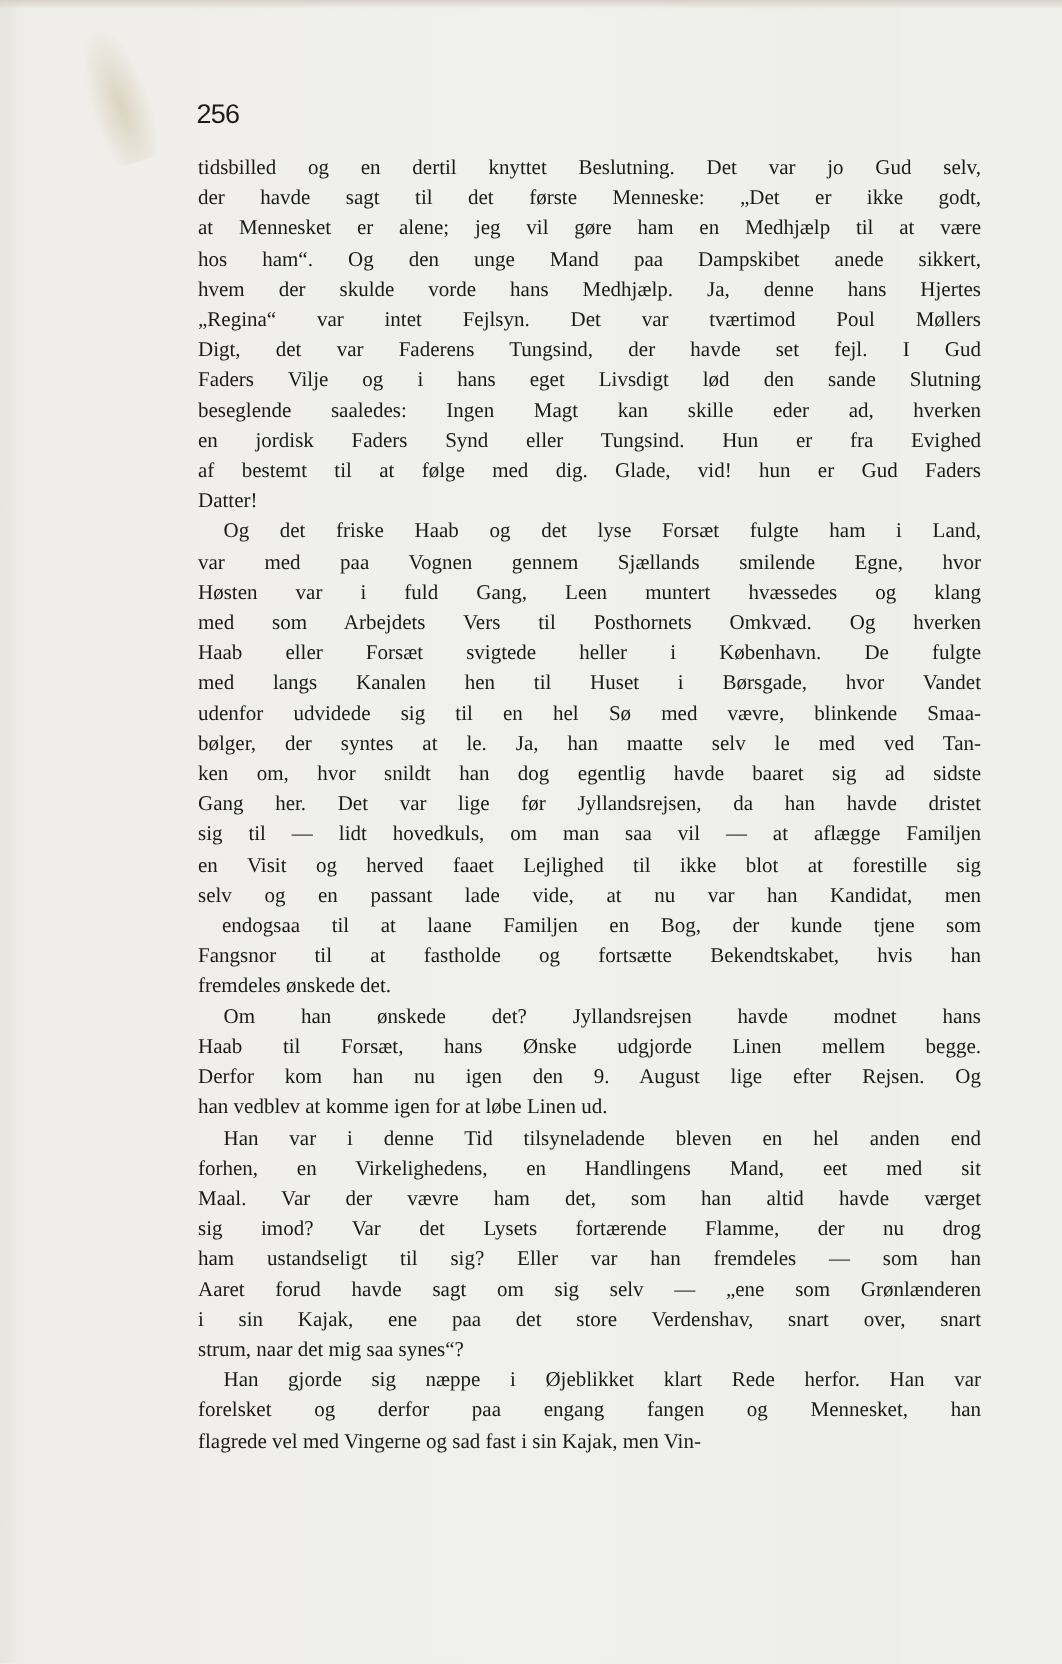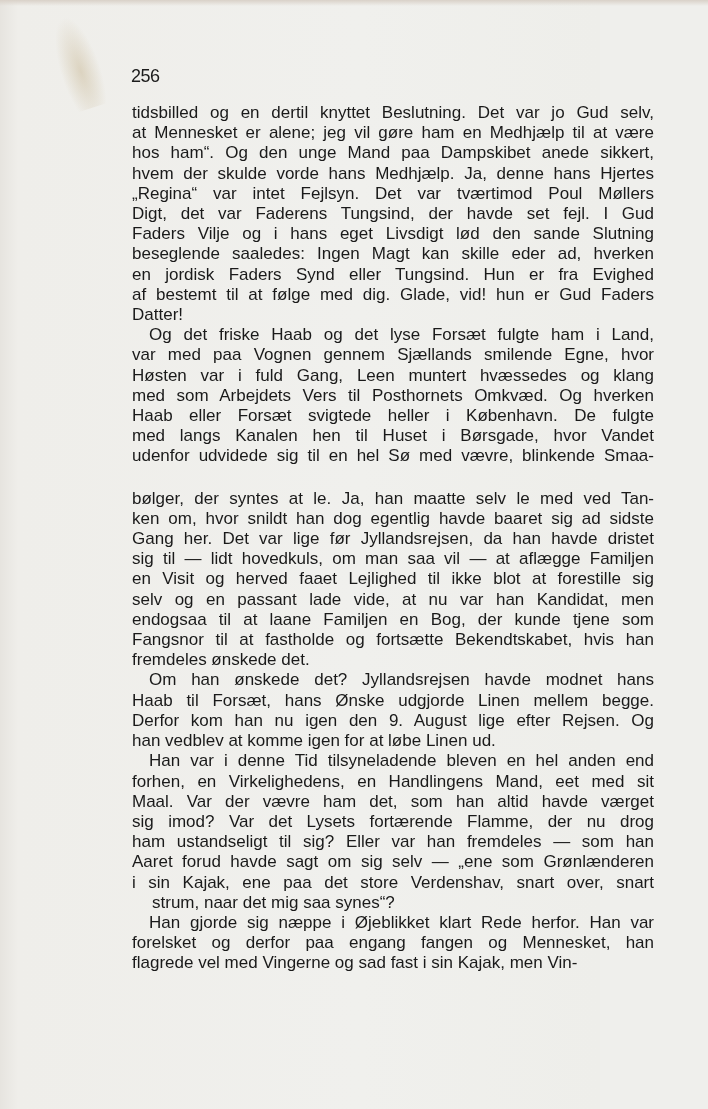--- a/index.html
+++ b/index.html
@@ -22,22 +22,22 @@
     transform: rotate(-18deg);
   }
   .page-number {
     position: absolute; left: 131px; top: 66px;
     font-family: "Liberation Sans", sans-serif;
     font-size: 18px; color: #1c1c1c;
     letter-spacing: -0.5px;
   }
   .text-block {
     position: absolute; left: 132px; top: 103px; width: 522px;
-    font-family: Liberation Sans, sans-serif;
-    font-size: 17px; line-height: 20.2px;
+    font-family: Liberation Serif, serif;
+    font-size: 14px; line-height: 20.2px;
     color: #1a1a1a;
     text-align: justify;
   }
   .text-block p { margin: 0; }
   .line {
     display: block; white-space: nowrap;
     text-align-last: justify; text-align: justify;
   }
   .line.last { text-align-last: left; }
   .line.indent { padding-left: 17px; }
@@ -47,64 +47,65 @@
 
 <div class="page">
   <div class="topedge"></div>
   <div class="stain"></div>
 
   <div class="page-number">256</div>
 
   <div class="text-block" id="text-block">
       <p>
         <span class="line" style="display: block;">tidsbilled og en dertil knyttet Beslutning. Det var jo Gud selv,</span>
+        <span class="line" style="display: block;">der havde sagt til det første Menneske: „Det er ikke godt,</span>
         <span class="line" style="display: block;">at Mennesket er alene; jeg vil gøre ham en Medhjælp til at være</span>
         <span class="line" style="display: block;">hos ham“. Og den unge Mand paa Dampskibet anede sikkert,</span>
         <span class="line" style="display: block;">hvem der skulde vorde hans Medhjælp. Ja, denne hans Hjertes</span>
         <span class="line" style="display: block;">„Regina“ var intet Fejlsyn. Det var tværtimod Poul Møllers</span>
         <span class="line" style="display: block;">Digt, det var Faderens Tungsind, der havde set fejl. I Gud</span>
         <span class="line" style="display: block;">Faders Vilje og i hans eget Livsdigt lød den sande Slutning</span>
         <span class="line" style="display: block;">beseglende saaledes: Ingen Magt kan skille eder ad, hverken</span>
         <span class="line" style="display: block;">en jordisk Faders Synd eller Tungsind. Hun er fra Evighed</span>
         <span class="line" style="display: block;">af bestemt til at følge med dig. Glade, vid! hun er Gud Faders</span>
         <span class="line last" style="display: block;">Datter!</span>
       </p>
       <p>
         <span class="line indent" style="display: block;">Og det friske Haab og det lyse Forsæt fulgte ham i Land,</span>
         <span class="line" style="display: block;">var med paa Vognen gennem Sjællands smilende Egne, hvor</span>
         <span class="line" style="display: block;">Høsten var i fuld Gang, Leen muntert hvæssedes og klang</span>
         <span class="line" style="display: block;">med som Arbejdets Vers til Posthornets Omkvæd. Og hverken</span>
         <span class="line" style="display: block;">Haab eller Forsæt svigtede heller i København. De fulgte</span>
         <span class="line" style="display: block;">med langs Kanalen hen til Huset i Børsgade, hvor Vandet</span>
         <span class="line" style="display: block;">udenfor udvidede sig til en hel Sø med vævre, blinkende Smaa-</span>
-        <span class="line" style="display: block; margin-top: 22px;">bølger, der syntes at le. Ja, han maatte selv le med ved Tan-</span>
+        <span class="line" style="display: block;">bølger, der syntes at le. Ja, han maatte selv le med ved Tan-</span>
         <span class="line" style="display: block;">ken om, hvor snildt han dog egentlig havde baaret sig ad sidste</span>
         <span class="line" style="display: block;">Gang her. Det var lige før Jyllandsrejsen, da han havde dristet</span>
         <span class="line" style="display: block;">sig til — lidt hovedkuls, om man saa vil — at aflægge Familjen</span>
         <span class="line" style="display: block;">en Visit og herved faaet Lejlighed til ikke blot at forestille sig</span>
         <span class="line" style="display: block;">selv og en passant lade vide, at nu var han Kandidat, men</span>
-        <span class="line" style="display: block;">endogsaa til at laane Familjen en Bog, der kunde tjene som</span>
+        <span class="line" style="display: block; margin-left: 16px;">endogsaa til at laane Familjen en Bog, der kunde tjene som</span>
         <span class="line" style="display: block;">Fangsnor til at fastholde og fortsætte Bekendtskabet, hvis han</span>
         <span class="line last" style="display: block;">fremdeles ønskede det.</span>
       </p>
       <p>
         <span class="line indent" style="display: block;">Om han ønskede det? Jyllandsrejsen havde modnet hans</span>
         <span class="line" style="display: block;">Haab til Forsæt, hans Ønske udgjorde Linen mellem begge.</span>
         <span class="line" style="display: block;">Derfor kom han nu igen den 9. August lige efter Rejsen. Og</span>
         <span class="line last" style="display: block;">han vedblev at komme igen for at løbe Linen ud.</span>
       </p>
       <p>
         <span class="line indent" style="display: block;">Han var i denne Tid tilsyneladende bleven en hel anden end</span>
         <span class="line" style="display: block;">forhen, en Virkelighedens, en Handlingens Mand, eet med sit</span>
         <span class="line" style="display: block;">Maal. Var der vævre ham det, som han altid havde værget</span>
         <span class="line" style="display: block;">sig imod? Var det Lysets fortærende Flamme, der nu drog</span>
         <span class="line" style="display: block;">ham ustandseligt til sig? Eller var han fremdeles — som han</span>
         <span class="line" style="display: block;">Aaret forud havde sagt om sig selv — „ene som Grønlænderen</span>
         <span class="line" style="display: block;">i sin Kajak, ene paa det store Verdenshav, snart over, snart</span>
-        <span class="line last" style="display: block; margin-left: 20px;">strum, naar det mig saa synes“?</span>
+        <span class="line last" style="display: block;">strum, naar det mig saa synes“?</span>
       </p>
       <p>
         <span class="line indent" style="display: block;">Han gjorde sig næppe i Øjeblikket klart Rede herfor. Han var</span>
         <span class="line" style="display: block;">forelsket og derfor paa engang fangen og Mennesket, han</span>
         <span class="line last" style="display: block;">flagrede vel med Vingerne og sad fast i sin Kajak, men Vin-</span>
       </p>
     </div>
 </div>
 
 </body></html>

